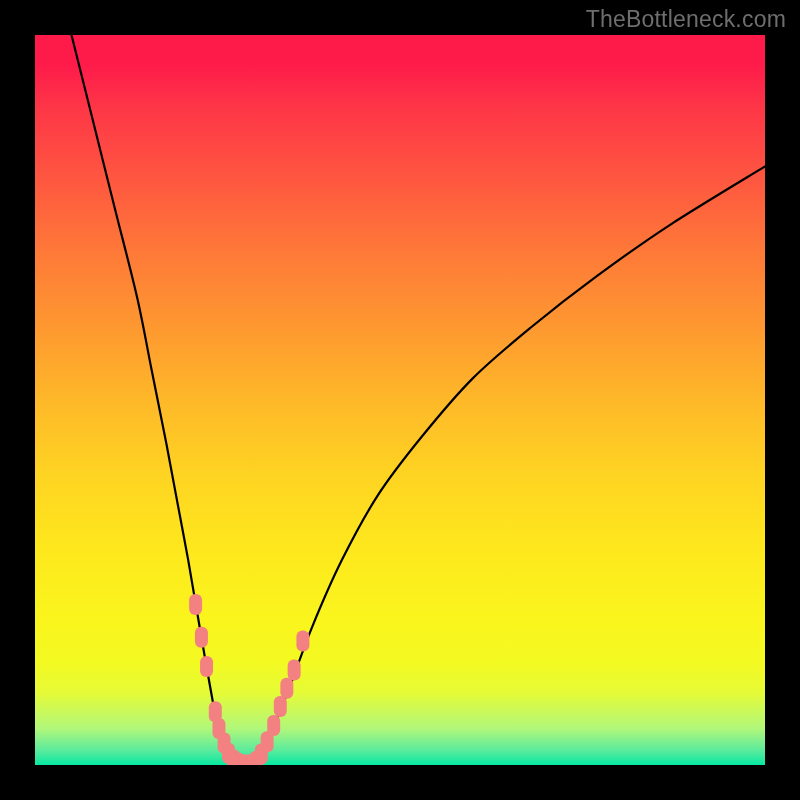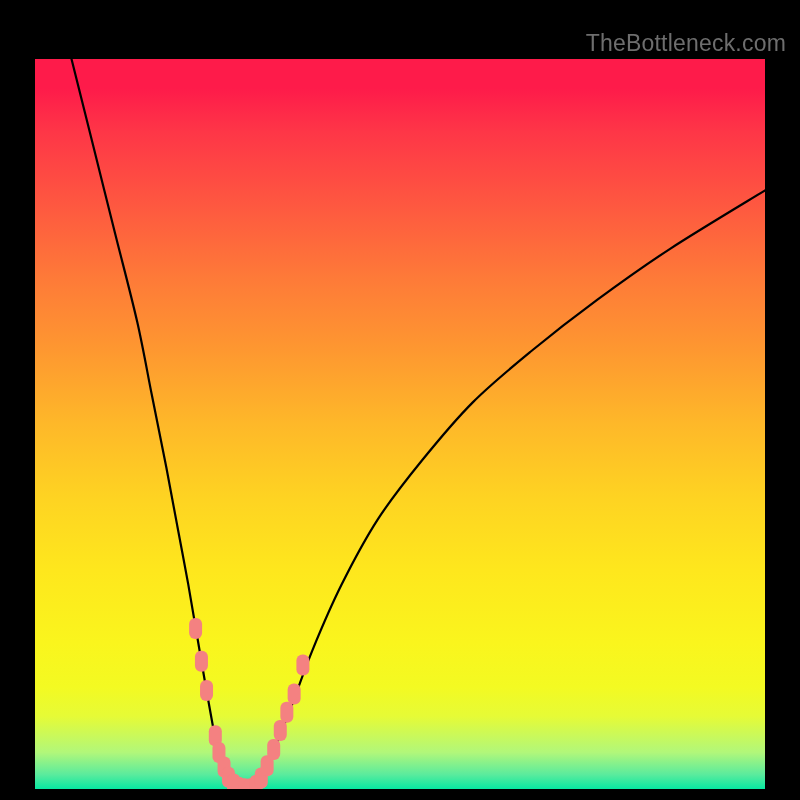--- a/index.html
+++ b/index.html
@@ -11,21 +11,20 @@
     background: #000;
     font-family: Arial, Helvetica, sans-serif;
   }
   .frame {
     position: absolute;
     top: 0;
     left: 0;
     width: 800px;
     height: 772px;
     background: #000;
-    margin-top: 24px;
   }
   .plot {
     position: absolute;
     top: 35px;
     left: 35px;
     width: 730px;
     height: 730px;
     background: linear-gradient(
       to bottom,
       #fe1b4a 0%,

